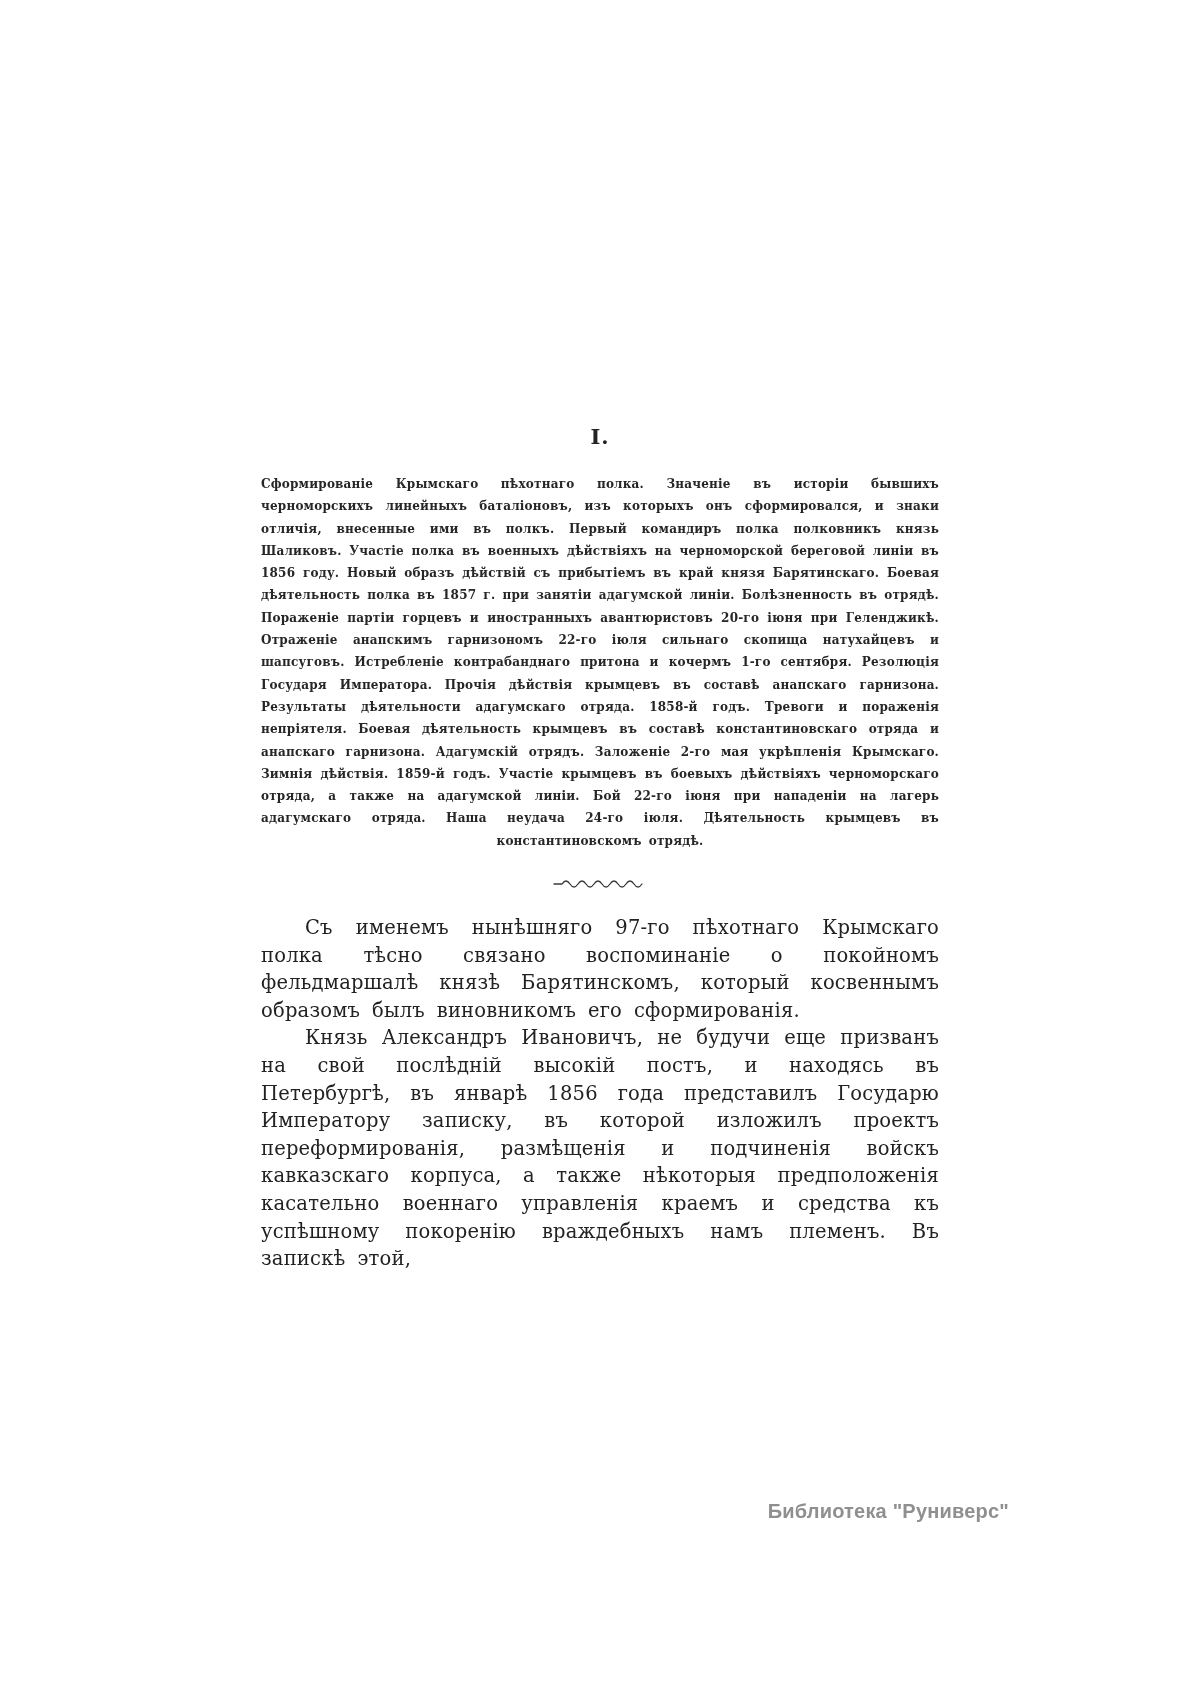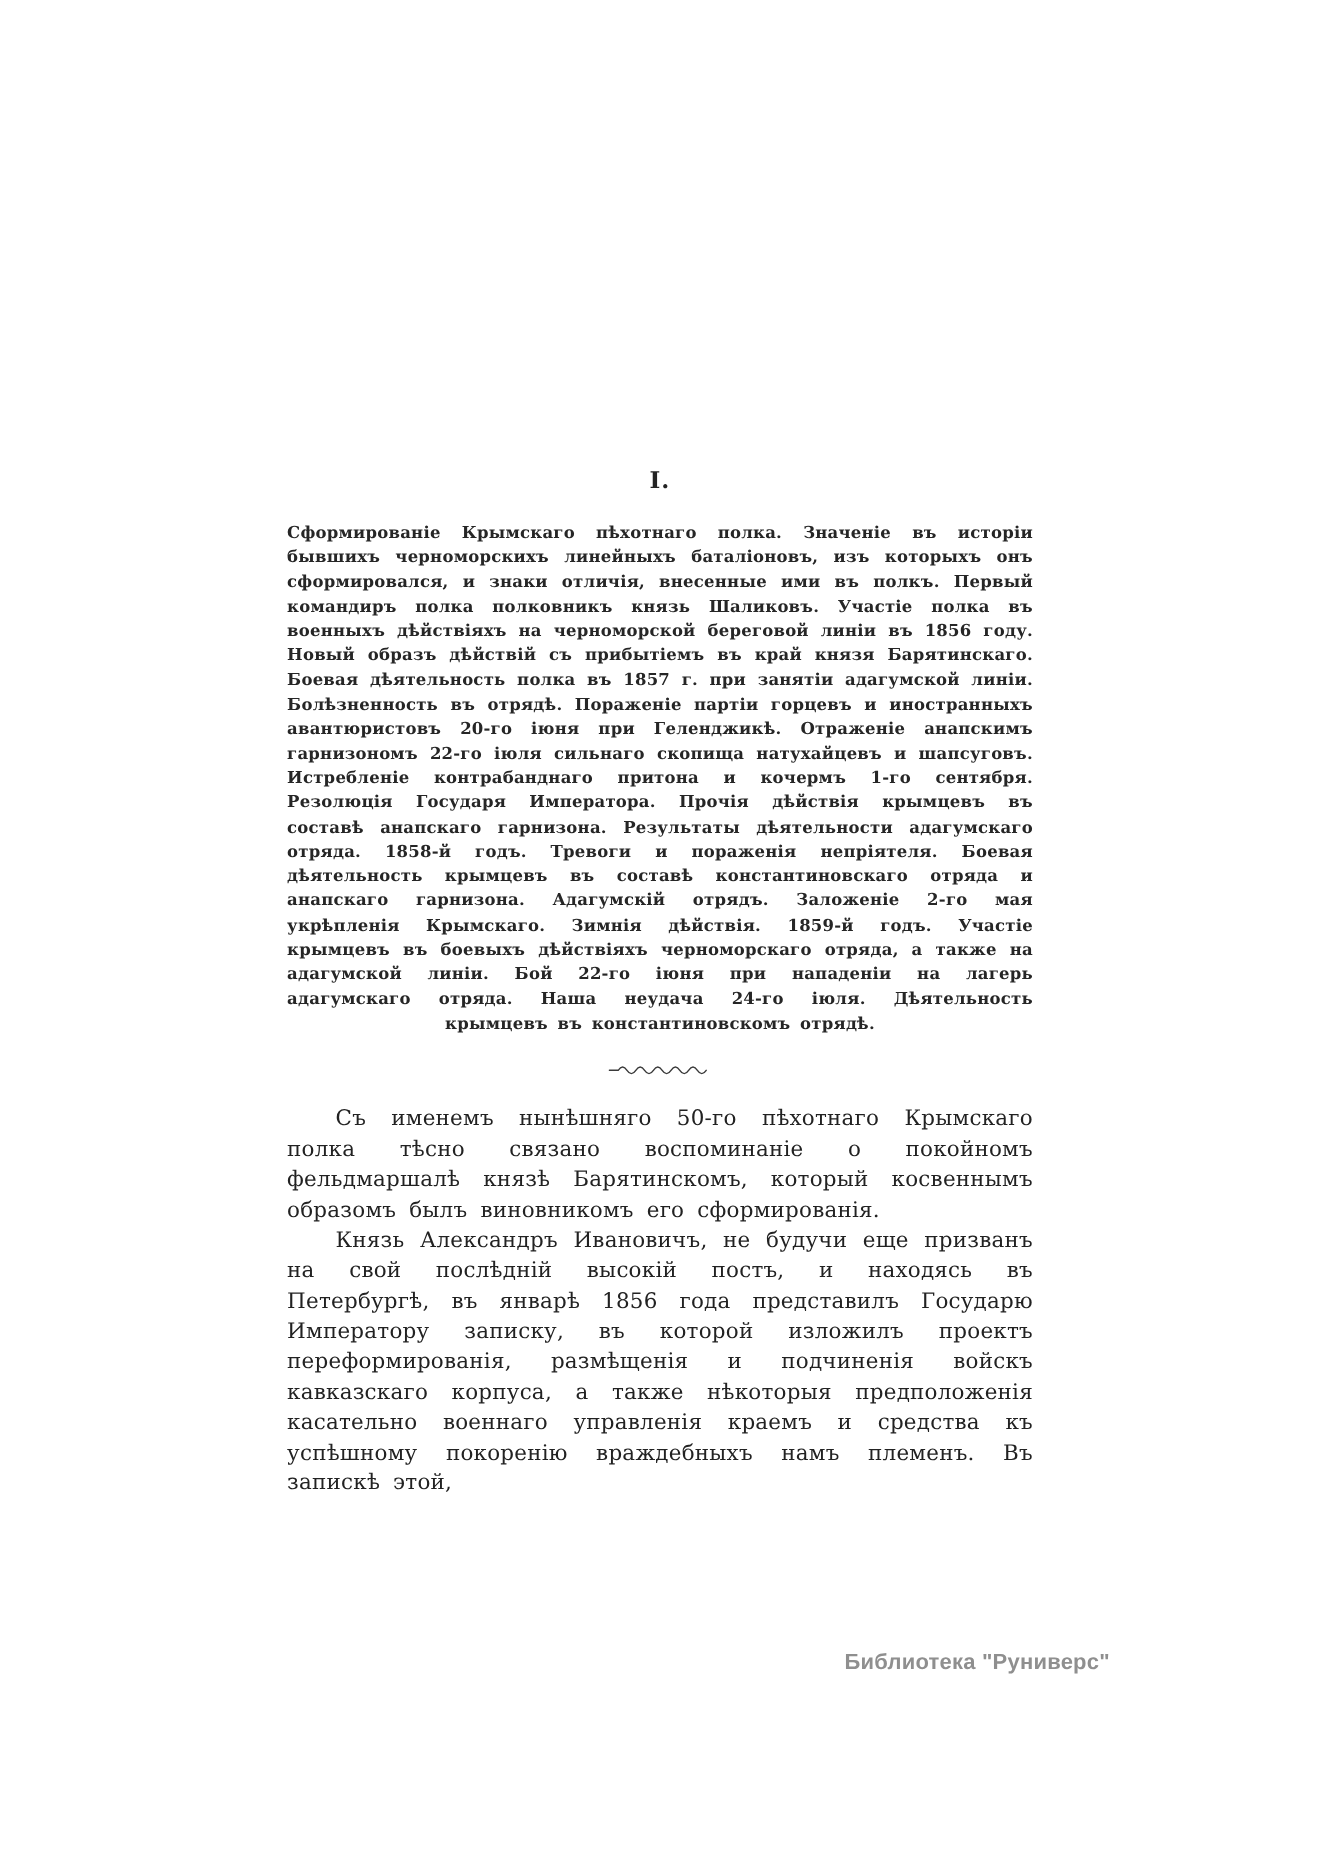--- a/index.html
+++ b/index.html
@@ -25,21 +25,21 @@
   .chapter-number {
     margin: 0 0 24px 0;
     text-align: center;
     font-size: 21px;
     font-weight: bold;
     letter-spacing: 1px;
     color: #232323;
   }
   .synopsis {
     margin: 0;
-    font-size: 15px;
+    font-size: 12px;
     font-weight: bold;
     line-height: 22.3px;
     text-align: justify;
     text-align-last: center;
     word-spacing: 0.22em;
     letter-spacing: 0.2px;
     color: #262626;
   }
   .divider-wrap {
     margin: 26px 0 24px 0;
@@ -82,20 +82,20 @@
 
     <div class="divider-wrap">
       <span>
         <svg width="96" height="12" viewBox="0 0 96 12" aria-hidden="true">
           <path d="M2 6 h8 q4 -6 8 0 t8 0 t8 0 t8 0 t8 0 t8 0 t8 0 t8 0 t8 0 t8 0" fill="none" stroke="#3a3a3a" stroke-width="1.3" stroke-linecap="round"></path>
         </svg>
       </span>
     </div>
 
     <div class="body-text">
-      <p>Съ именемъ нынѣшняго 50-го пѣхотнаго Крымскаго полка тѣсно связано воспоминаніе о покойномъ фельдмаршалѣ князѣ Барятинскомъ, который косвеннымъ образомъ былъ виновникомъ его сформированія.</p>
+      <p>Съ именемъ нынѣшняго 97-го пѣхотнаго Крымскаго полка тѣсно связано воспоминаніе о покойномъ фельдмаршалѣ князѣ Барятинскомъ, который косвеннымъ образомъ былъ виновникомъ его сформированія.</p>
       <p>Князь Александръ Ивановичъ, не будучи еще призванъ на свой послѣдній высокій постъ, и находясь въ Петербургѣ, въ январѣ 1856 года представилъ Государю Императору записку, въ которой изложилъ проектъ переформированія, размѣщенія и подчиненія войскъ кавказскаго корпуса, а также нѣкоторыя предположенія касательно военнаго управленія краемъ и средства къ успѣшному покоренію враждебныхъ намъ племенъ. Въ запискѣ этой,</p>
     </div>
 
   </div>
 
   <div class="watermark">Библиотека "Руниверс"</div>
 </div>
 
 </body></html>

